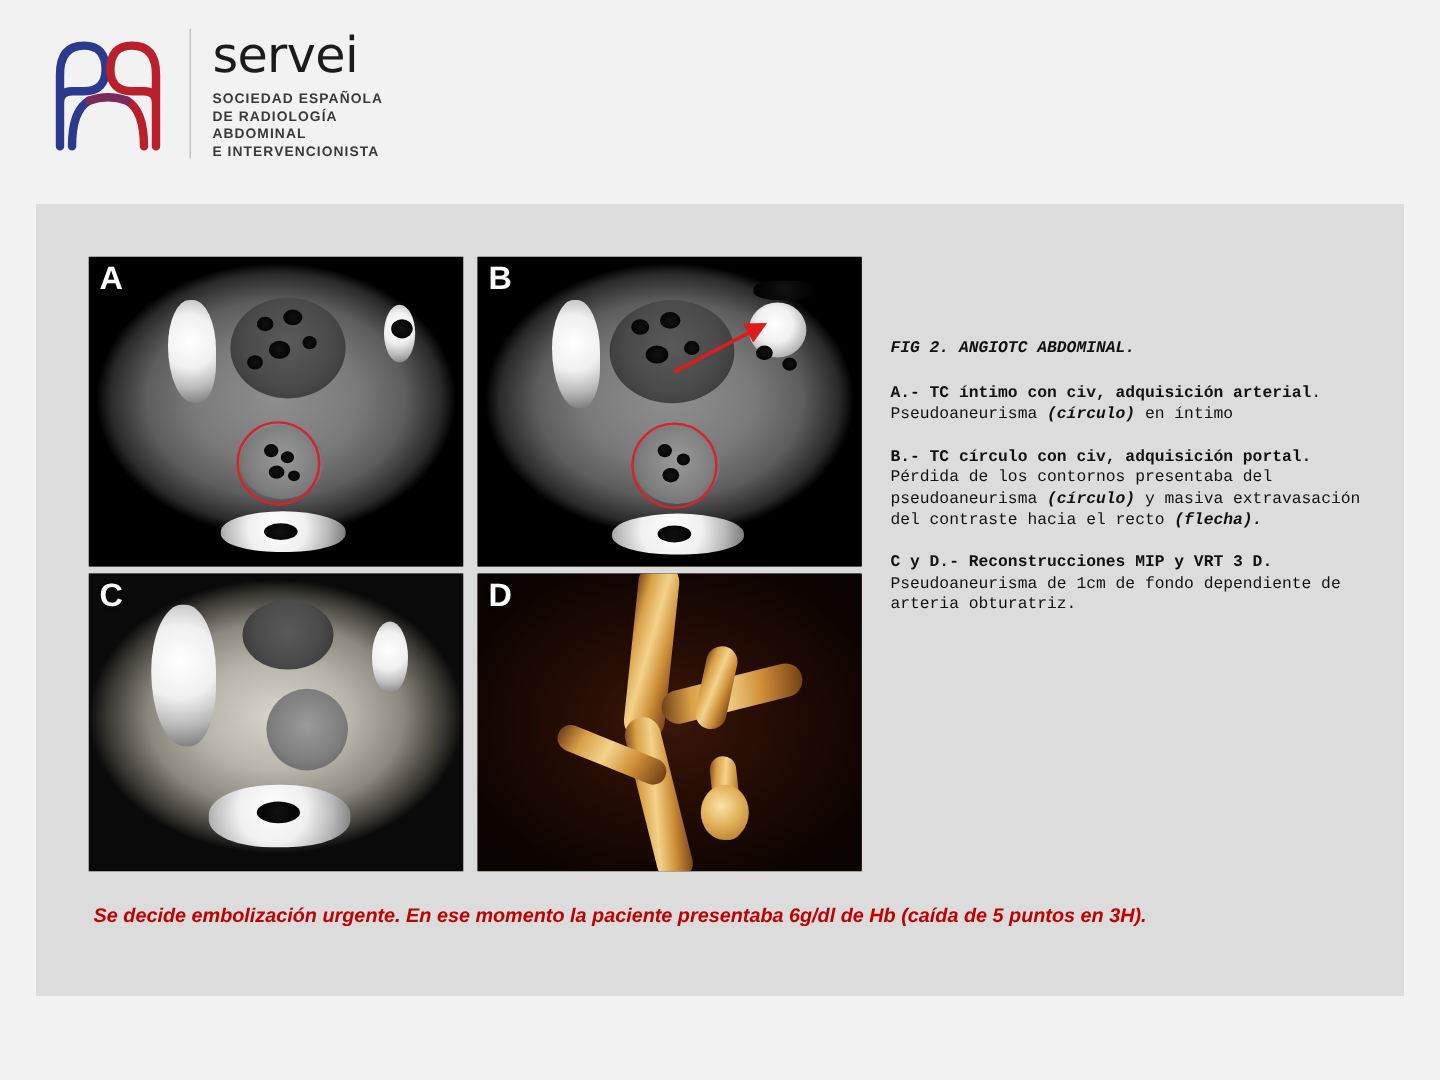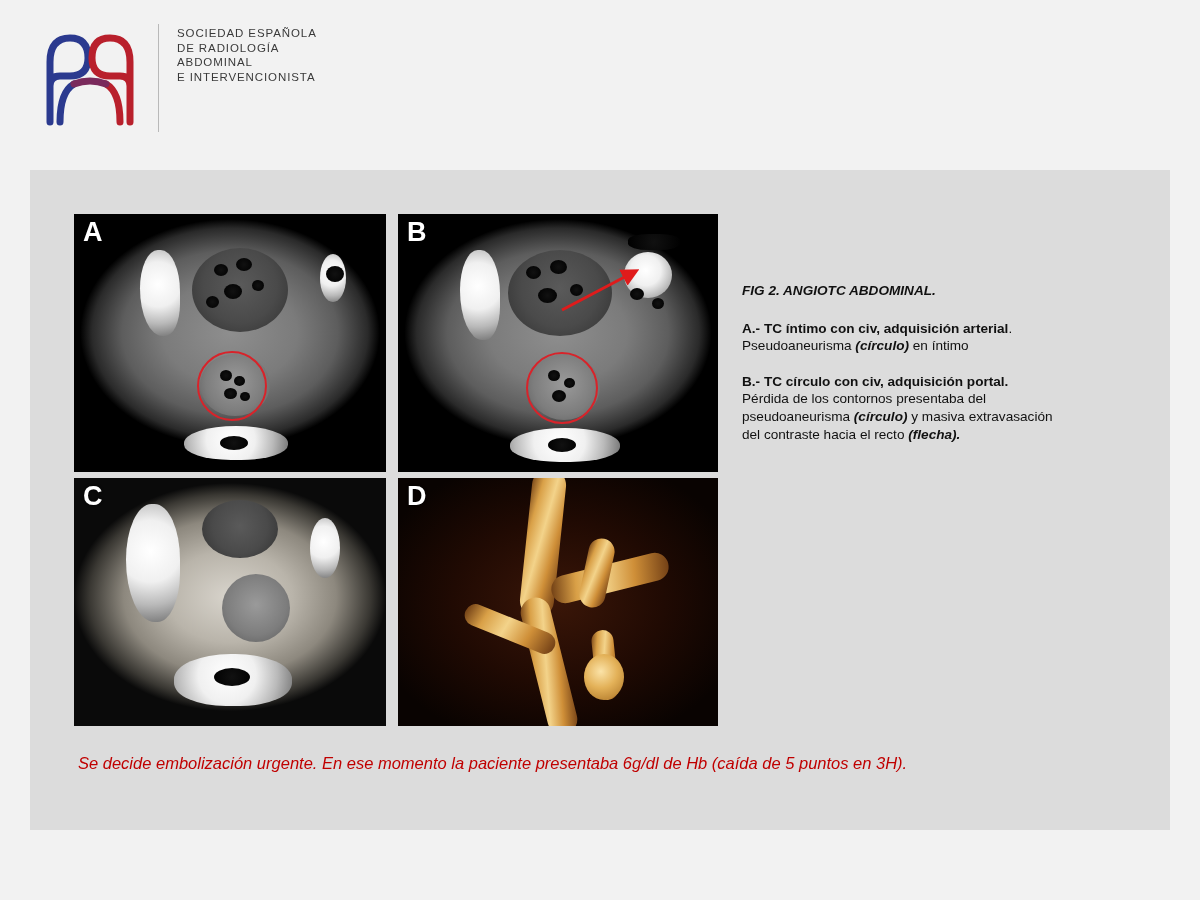--- a/index.html
+++ b/index.html
@@ -50,20 +50,21 @@
     line-height: 1;
     margin-bottom: 9px;
   }
   .logo-sub {
     font-family: "Liberation Sans", sans-serif;
     font-size: 11.5px;
     letter-spacing: 0.9px;
     color: #3a3a3a;
     line-height: 14.5px;
     white-space: pre;
+    font-weight: bold;
   }
 
   
   #slide {
     position: absolute;
     left: 30px;
     top: 170px;
     width: 1140px;
     height: 660px;
     background: #dcdcdc;
@@ -141,21 +142,21 @@
     border-radius: 40px;
   }
 
   
   #caption {
     position: absolute;
     left: 712px;
     top: 112px;
     width: 400px;
     color: #111;
-    font-family: Liberation Sans, sans-serif;
+    font-family: Liberation Mono, monospace;
     font-size: 13.6px;
     line-height: 17.6px;
   }
   #caption .fig-title {
     font-weight: bold;
     font-style: italic;
     font-size: 13.6px;
     margin-bottom: 20px;
   }
   #caption p { margin: 0 0 18px 0; }
@@ -165,41 +166,42 @@
 
   
   #footnote {
     position: absolute;
     left: 48px;
     top: 584px;
     width: 1060px;
     color: #c00000;
     font-family: "Liberation Sans", sans-serif;
     font-size: 16.5px;
-    font-weight: normal;
+    font-weight: bold;
     font-style: italic;
   }
 </style>
 </head>
 <body>
 
 <div id="header">
   <div id="logo-mark">
     <svg width="120" height="110" viewBox="0 0 120 110">
       <g fill="none" stroke-width="7" stroke-linecap="round">
         <path d="M20 100 L20 40 Q20 16 40 16 Q58 16 58 36 Q58 54 40 54 L30 54 Q20 54 20 64" stroke="#2b3a8f"></path>
         <path d="M30 100 Q30 70 44 62" stroke="#2b3a8f"></path>
         <path d="M100 100 L100 40 Q100 16 80 16 Q62 16 62 36 Q62 54 80 54 L90 54 Q100 54 100 64" stroke="#b9202c"></path>
         <path d="M90 100 Q90 70 76 62" stroke="#b9202c"></path>
         <path d="M44 62 Q60 56 76 62" stroke="#7a2a5c"></path>
       </g>
     </svg>
   </div>
   <div id="logo-divider"></div>
   <div id="logo-text">
+    <div id="logo-word">servei</div>
     <div class="logo-sub">SOCIEDAD ESPAÑOLA</div>
     <div class="logo-sub">DE RADIOLOGÍA</div>
     <div class="logo-sub">ABDOMINAL</div>
     <div class="logo-sub">E INTERVENCIONISTA</div>
   </div>
 </div>
 
 <div id="slide">
 
   <div class="ct" id="imgA">
@@ -285,16 +287,20 @@
       <span>Pseudoaneurisma </span><span class="bi">(círculo)</span><span> en íntimo</span><br>
     </p>
 
     <p>
       <span class="b">B.- TC círculo con civ, adquisición portal.</span><br>
       <span>Pérdida de los contornos presentaba del</span><br>
       <span>pseudoaneurisma </span><span class="bi">(círculo)</span><span> y masiva extravasación</span><br>
       <span>del contraste hacia el recto </span><span class="bi">(flecha).</span>
     </p>
 
+    <p>
+      <span class="b">C y D.- Reconstrucciones MIP y VRT 3 D.</span><br>
+      <span>Pseudoaneurisma de 1cm de fondo dependiente de arteria obturatriz.</span>
+    </p>
   </div>
 
   <div id="footnote">Se decide embolización urgente. En ese momento la paciente presentaba 6g/dl de Hb  (caída de 5 puntos en 3H).</div>
 </div>
 
 </body></html>

